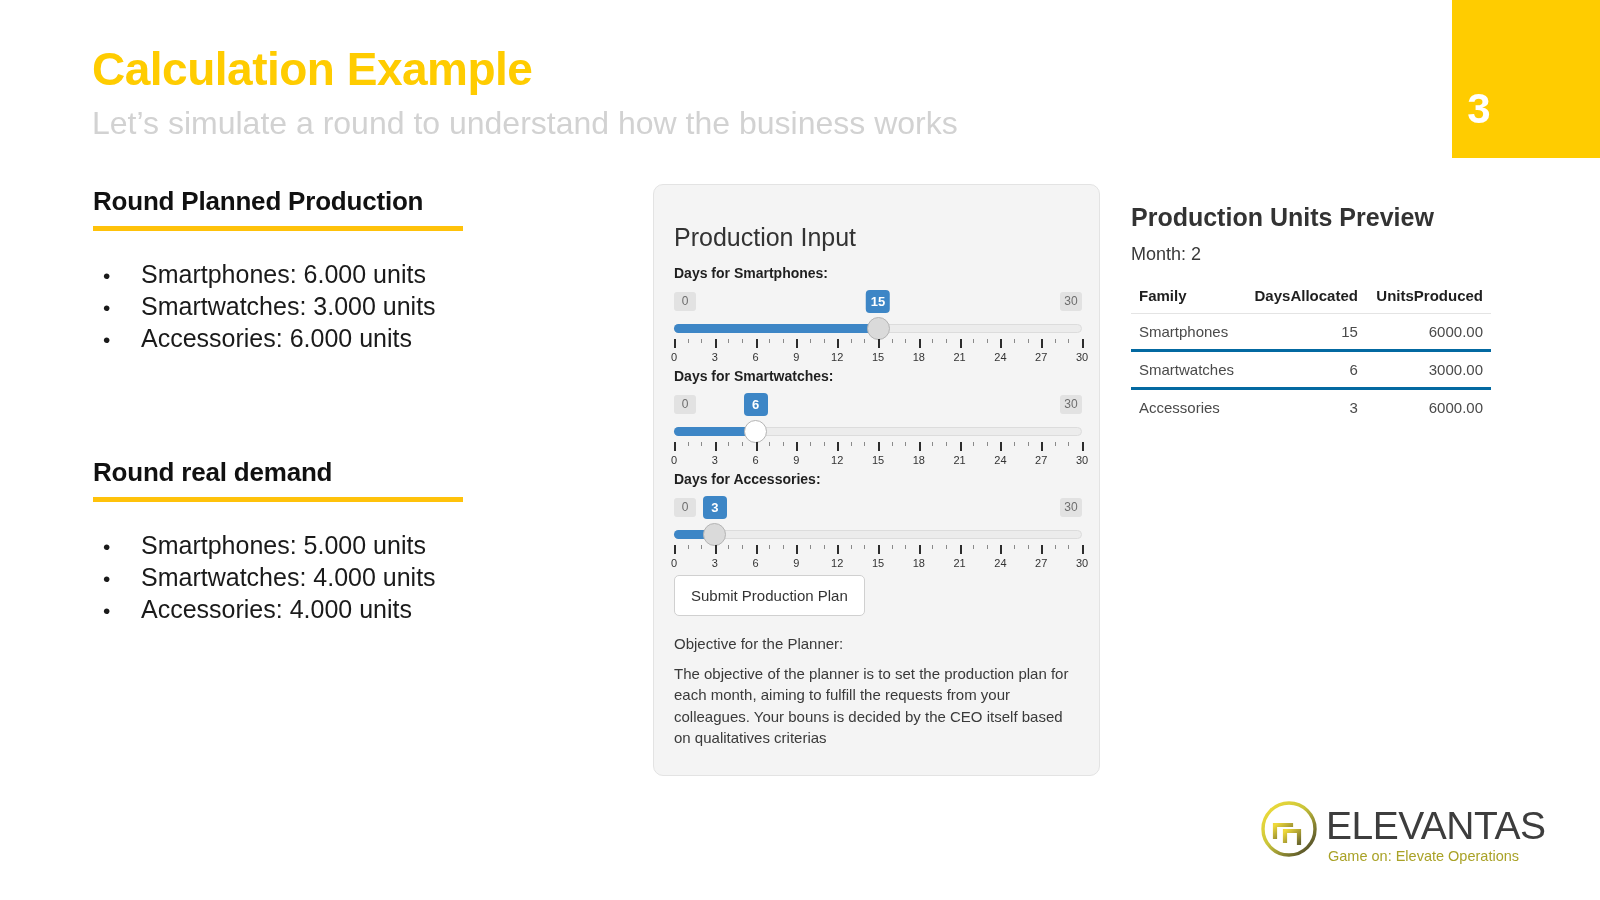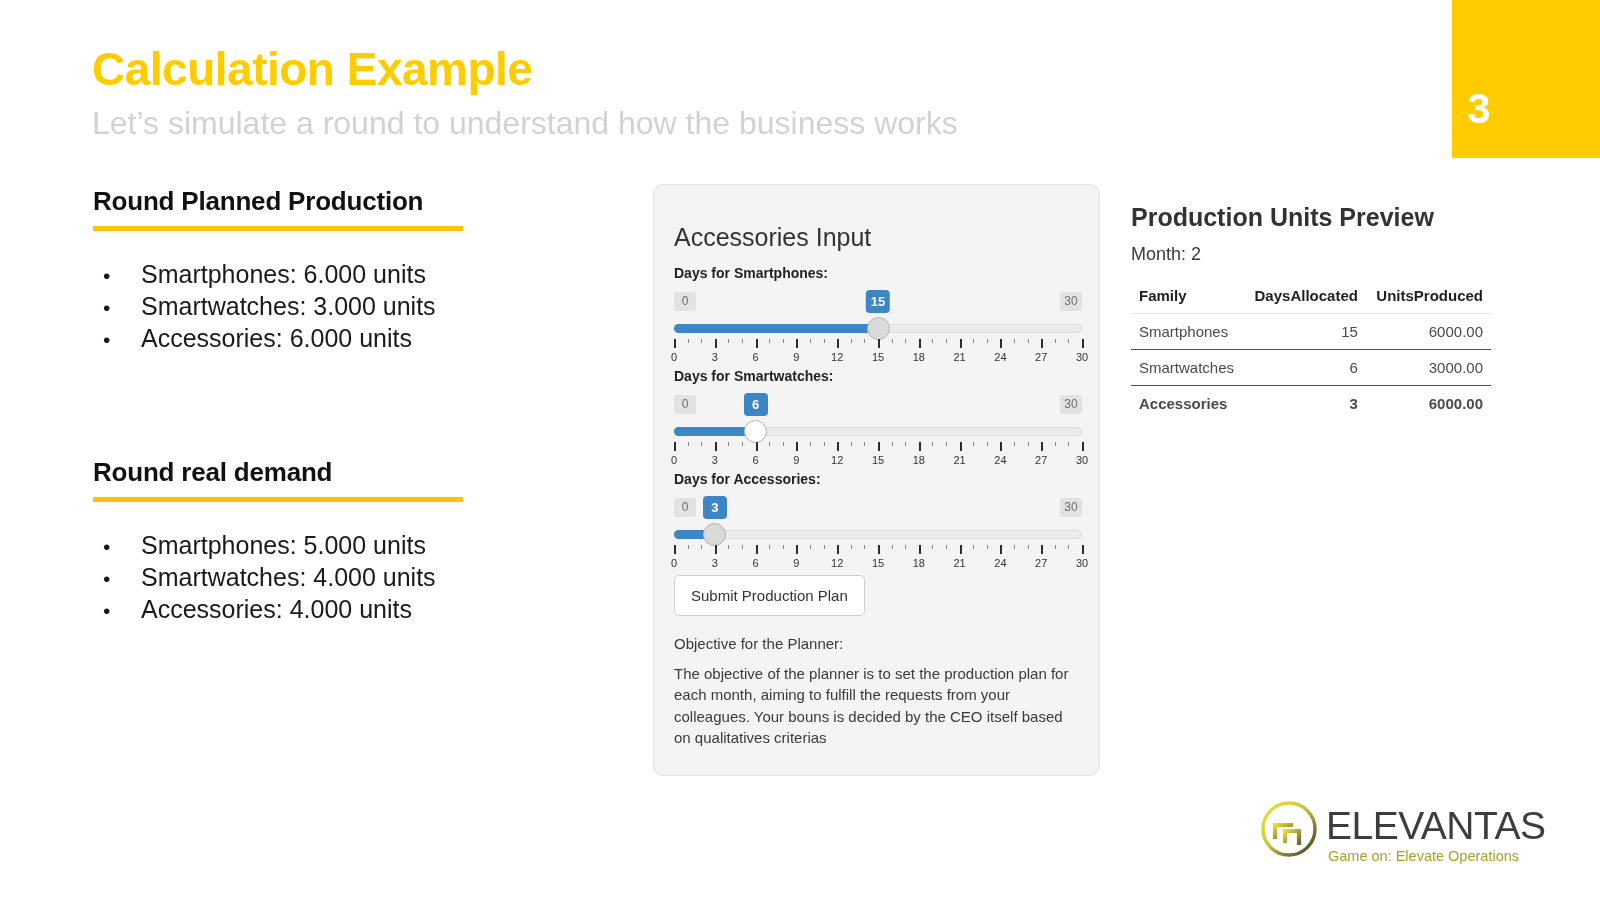--- a/index.html
+++ b/index.html
@@ -257,24 +257,24 @@
     font-weight: bold;
     color: #1f1f1f;
     padding: 4px 8px 9px 8px;
     border-bottom: 1px solid #e4e4e4;
     white-space: nowrap;
   }
   .preview-table th.num, .preview-table td.num { text-align: right; margin-top: 48px; }
   .preview-table td {
     color: #4a4a4a;
     padding: 9px 8px;
-    border-bottom: 1px solid #0369a1;
-    white-space: nowrap;
-  }
-  .preview-table tbody tr:last-child td { border-bottom: none; font-weight: bold; }
+    border-bottom: 3px solid #0369a1;
+    white-space: nowrap;
+  }
+  .preview-table tbody tr:last-child td { border-bottom: none; }
 
   
   .logo { position: absolute; left: 1258px; top: 796px; width: 252px; height: 72px; }
   .logo-mark { position: absolute; left: 0; top: 2px; width: 62px; height: 62px; }
   .logo-word {
     position: absolute;
     left: 68px;
     top: 10px;
     font-size: 39px;
     font-weight: 400;
@@ -340,21 +340,21 @@
           <span class="bullet-dot">•</span>
           <span>Accessories: 4.000 units</span>
         </li>
       </ul>
     </div>
 
   </div>
 
   <div class="prod-panel">
 
-    <div class="panel-title">Accessories Input</div>
+    <div class="panel-title">Production Input</div>
 
     <div class="slider-group sg-1">
       <div class="slider-label">Days for Smartphones:</div>
       <div class="slider-row">
         <div class="limit-chip limit-min">0</div>
         <div class="value-bubble" id="bub0" style="left: 50%;">15</div>
         <div class="limit-chip limit-max">30</div>
       </div>
       <div class="track-row">
         <div class="track-bg"></div>

